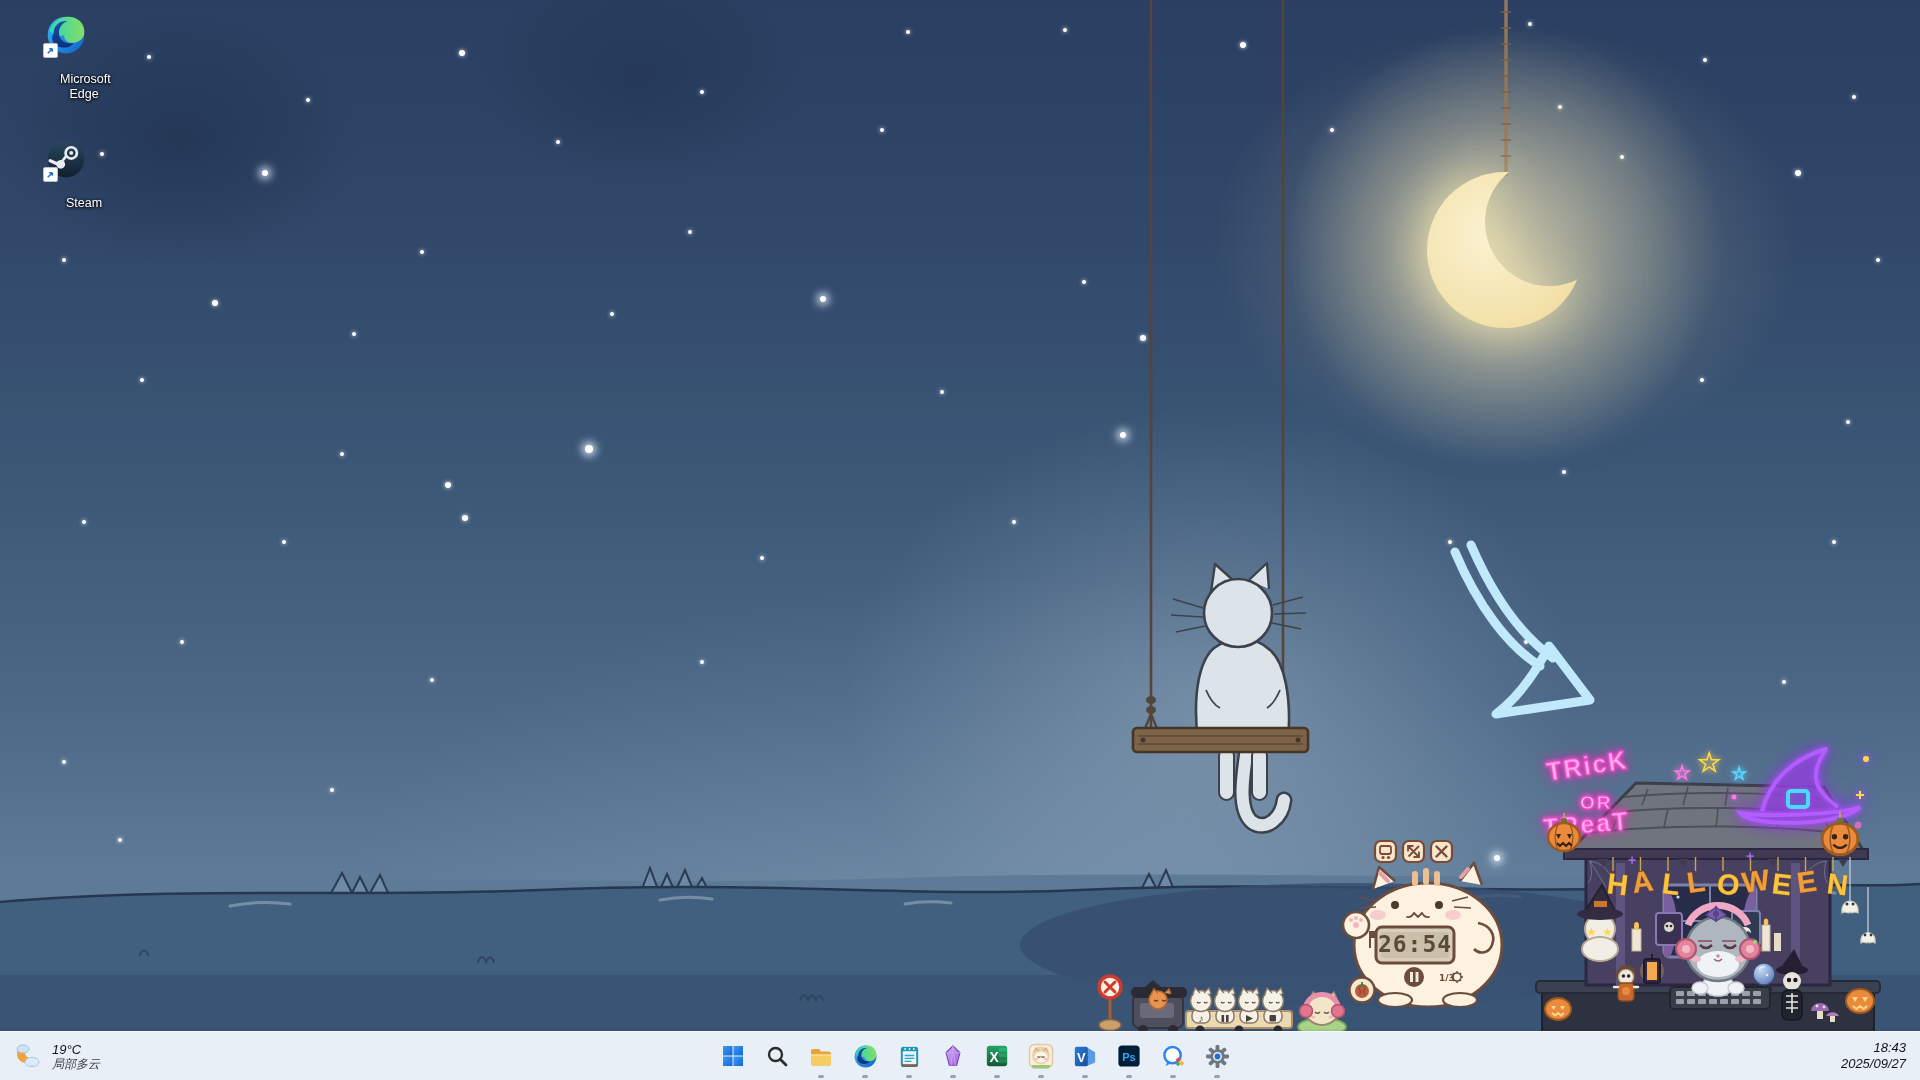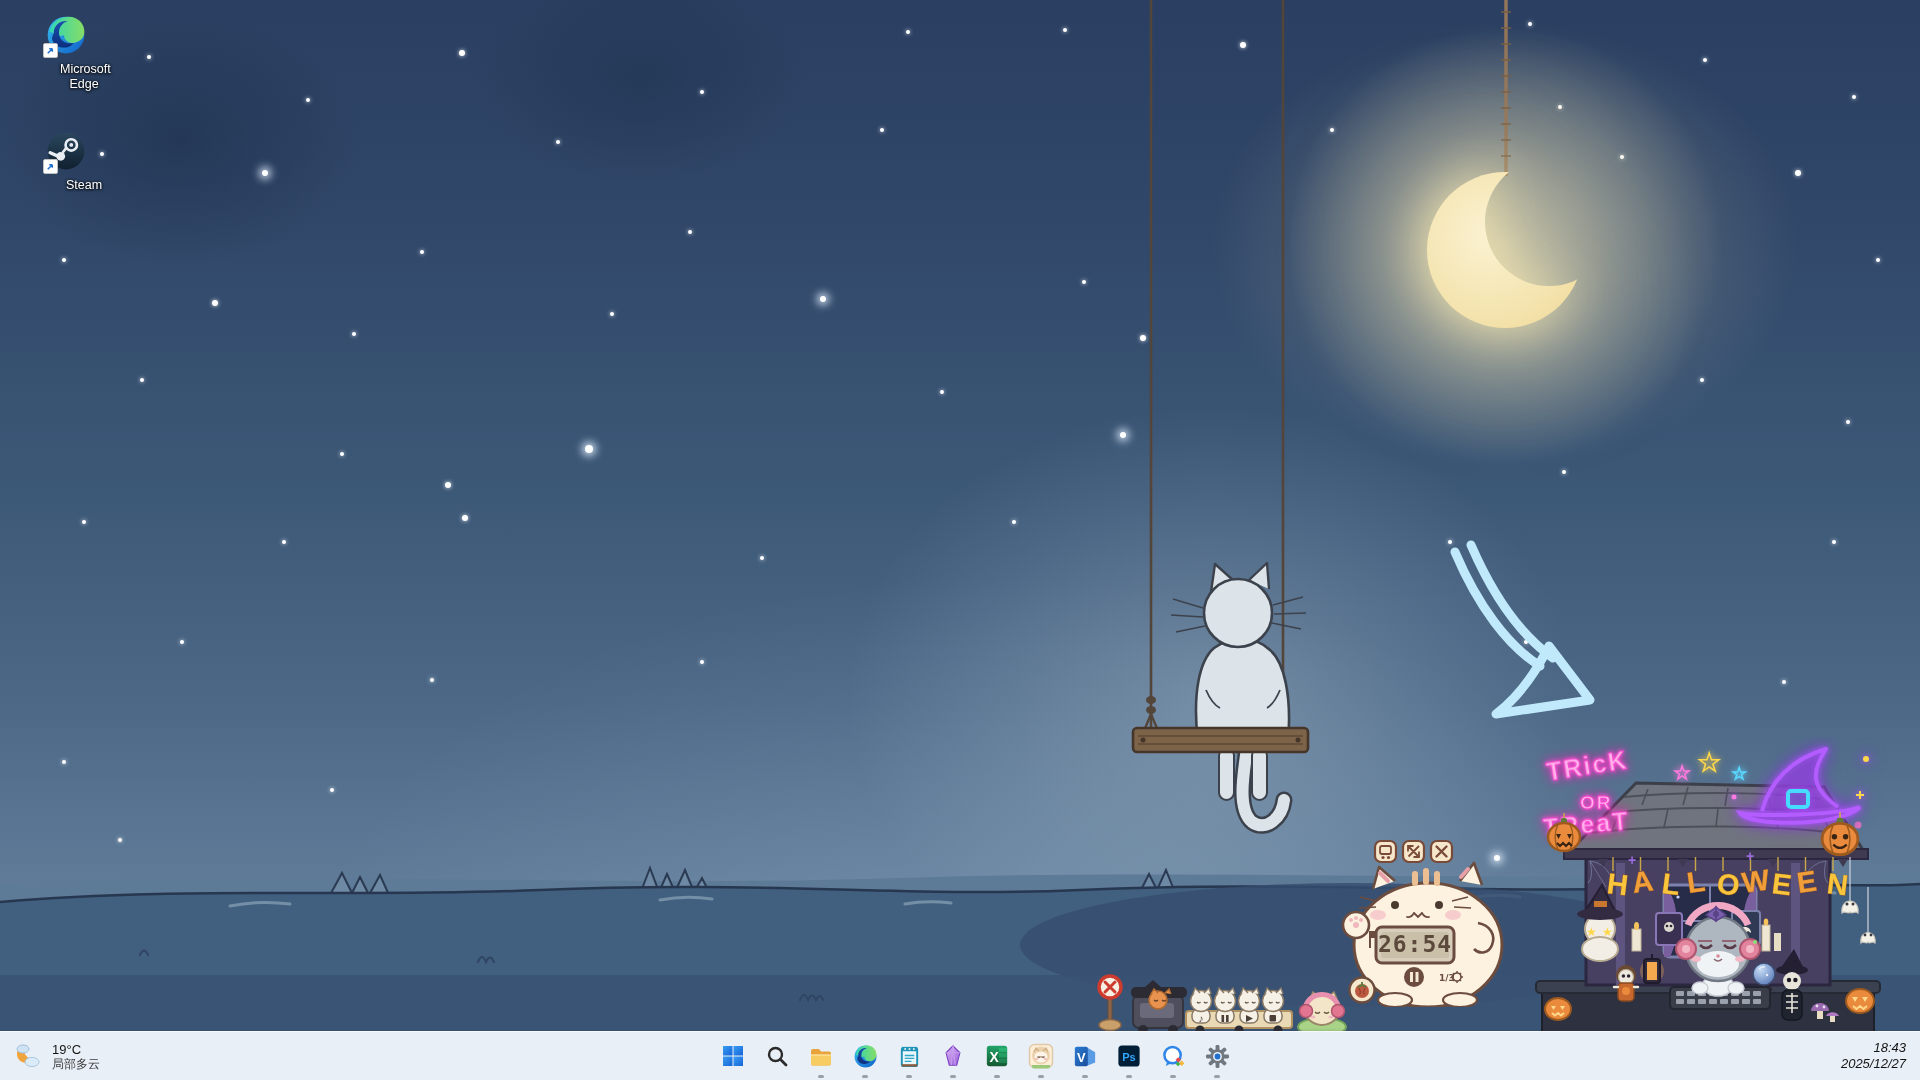--- a/index.html
+++ b/index.html
@@ -17,28 +17,28 @@
   .star.glow{box-shadow:0 0 9px 3px rgba(225,238,255,.95);}
   .halo{position:absolute;pointer-events:none;}
   #moonHalo{left:1285px;top:25px;width:440px;height:440px;border-radius:50%;
     background:radial-gradient(circle, rgba(247,235,188,.55) 0%, rgba(247,235,188,.22) 45%, transparent 70%);}
   svg.scene{position:absolute;left:0;top:0;}
   
   .dicon{position:absolute;width:84px;text-align:center;cursor:pointer;}
   .dicon-img{position:relative;width:42px;height:42px;margin:0 auto;}
   .short{position:absolute;left:-2px;bottom:-2px;width:13px;height:13px;background:#fff;
     border:1px solid #bfbfbf;border-radius:2px;display:flex;align-items:center;justify-content:center;}
-  .dicon-label{margin-top:6px;font-size:12.5px;line-height:15px;color:#fff;
+  .dicon-label{margin-top:16px;font-size:12.5px;line-height:15px;color:#fff;
     text-shadow:0 1px 3px #000,0 0 3px rgba(0,0,0,.9);padding-left:36px;}
   
   .taskbar{position:absolute;left:0;bottom:0;width:1920px;height:48px;background:#e9eff7;
     border-top:1px solid rgba(255,255,255,.6);box-shadow:0 -1px 2px rgba(40,60,90,.15);}
   .tb-weather{position:absolute;left:0;top:0;height:48px;display:flex;align-items:center;gap:8px;
     padding:0 12px;cursor:pointer;}
-  .wx-text{display:flex;flex-direction:column;justify-content:center;}
+  .wx-text{display:flex;flex-direction:column;justify-content:center;font-style:italic;}
   .wx-temp{font-size:13px;color:#141414;line-height:15px;}
   .wx-cond{font-size:12px;color:#3c3c3c;line-height:14px;}
   .tb-center{position:absolute;left:50%;top:0;transform:translateX(-50%);margin-left:15px;
     height:48px;display:flex;}
   .tb-btn{position:relative;width:44px;height:48px;display:flex;align-items:center;justify-content:center;
     border-radius:6px;cursor:pointer;background:transparent;border:none;padding:0;}
   .dash{position:absolute;bottom:2px;left:50%;transform:translateX(-50%);width:6px;height:3px;
     border-radius:2px;background:#97a1ab;}
   .tb-tray{position:absolute;right:0;top:0;height:48px;display:flex;flex-direction:column;
     justify-content:center;align-items:flex-end;padding:0 14px;cursor:pointer;font-style:italic;}
@@ -236,21 +236,21 @@
       </svg>
       <span class="short">
         <svg viewBox="0 0 12 12" width="11" height="11">
             <path d="M3,9 L8,4 M8,4 h-3.4 M8,4 v3.4" stroke="#1f6fd0" stroke-width="1.6" fill="none"></path>
           </svg>
       </span>
     </div>
     <div class="dicon-label">Microsoft Edge</div>
   </div>
 
-  <div class="dicon" style="left:24px;top:130px">
+  <div class="dicon" style="left:24px;top:138px">
     <div class="dicon-img">
       <svg viewBox="0 0 48 48" width="42" height="42">
         <circle cx="24" cy="24" r="21" fill="url(#stG)"></circle>
         <circle cx="30" cy="17" r="6.5" fill="none" stroke="#e8eef4" stroke-width="3"></circle>
         <circle cx="30" cy="17" r="2.2" fill="#e8eef4"></circle>
         <circle cx="18" cy="30" r="5" fill="#e8eef4"></circle>
         <path d="M6,26 L15,30" stroke="#e8eef4" stroke-width="4" stroke-linecap="round"></path>
         <path d="M24,21 L20,26" stroke="#e8eef4" stroke-width="3"></path>
       </svg>
       <span class="short">
@@ -764,17 +764,17 @@
           </g>
           <circle cx="13" cy="13" r="4.6" fill="#e9eff7"></circle>
           <circle cx="13" cy="13" r="3" fill="#1f6fd0"></circle>
         </svg>
         <span class="dash"></span>
       </button>
     </div>
 
     <div class="tb-tray">
       <span class="tray-time">18:43</span>
-      <span class="tray-date">2025/12/27</span>
+      <span class="tray-date">2025/09/27</span>
     </div>
   </div>
 
 </div>
 
 </body></html>

